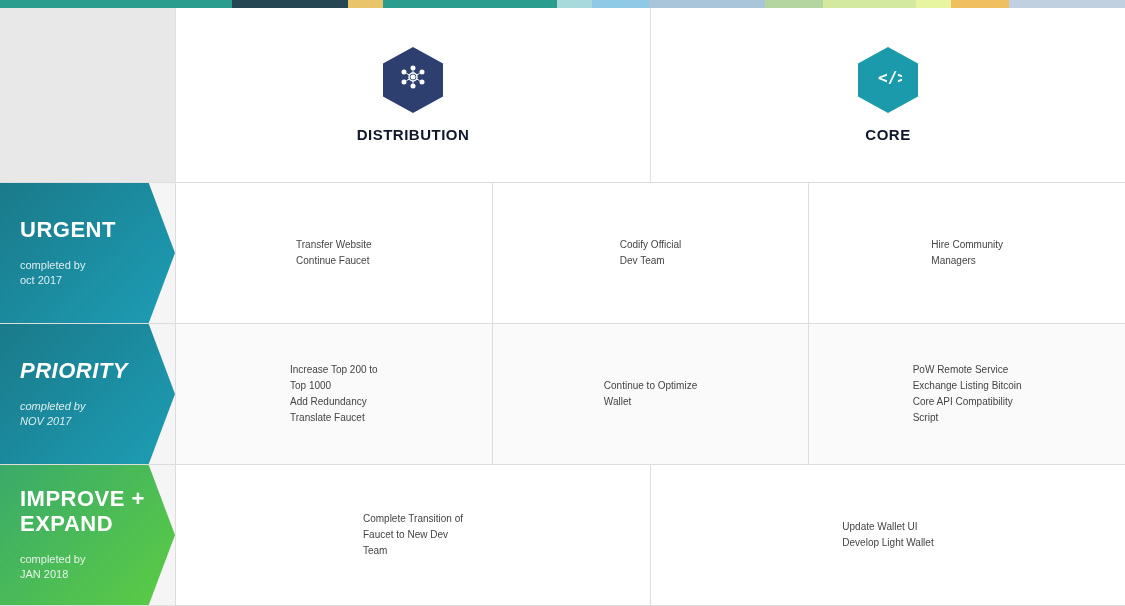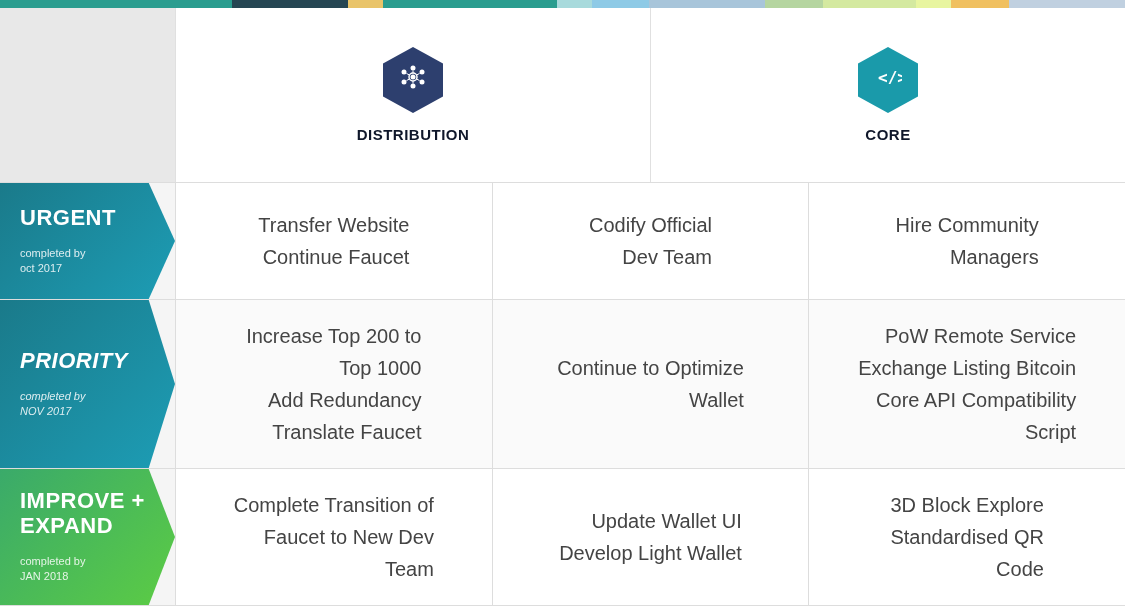--- a/index.html
+++ b/index.html
@@ -151,24 +151,24 @@
       display: flex;
       align-items: center;
       justify-content: center;
       padding: 20px 15px;
       border-left: 1px solid #ddd;
       background: white;
       text-align: center;
     }
 
     .cell-text {
-      font-size: 20px;
+      font-size: 10px;
       color: #444;
       line-height: 1.6;
-      text-align: right;
+      text-align: left;
     }
 
     
     .content-row:nth-child(even) .content-cell {
       background: #fafafa;
     }
 
     .content-row:nth-child(odd) .content-cell {
       background: #ffffff;
     }
@@ -282,19 +282,16 @@
       <div class="row-label row-improve">
         <div class="row-label-title">IMPROVE +<br>EXPAND</div>
         <div class="row-label-sub">completed by<br>JAN 2018</div>
       </div>
       <div class="content-cell">
         <div class="cell-text">Complete Transition of<br>Faucet to New Dev<br>Team</div>
       </div>
       <div class="content-cell">
         <div class="cell-text">Update Wallet UI<br>Develop Light Wallet</div>
       </div>
-      <div class="content-cell">
-        <div class="cell-text">3D Block Explore<br>Standardised QR<br>Code</div>
-      </div>
     </div>
 
   </div>
 </div>
 
 </body></html>

